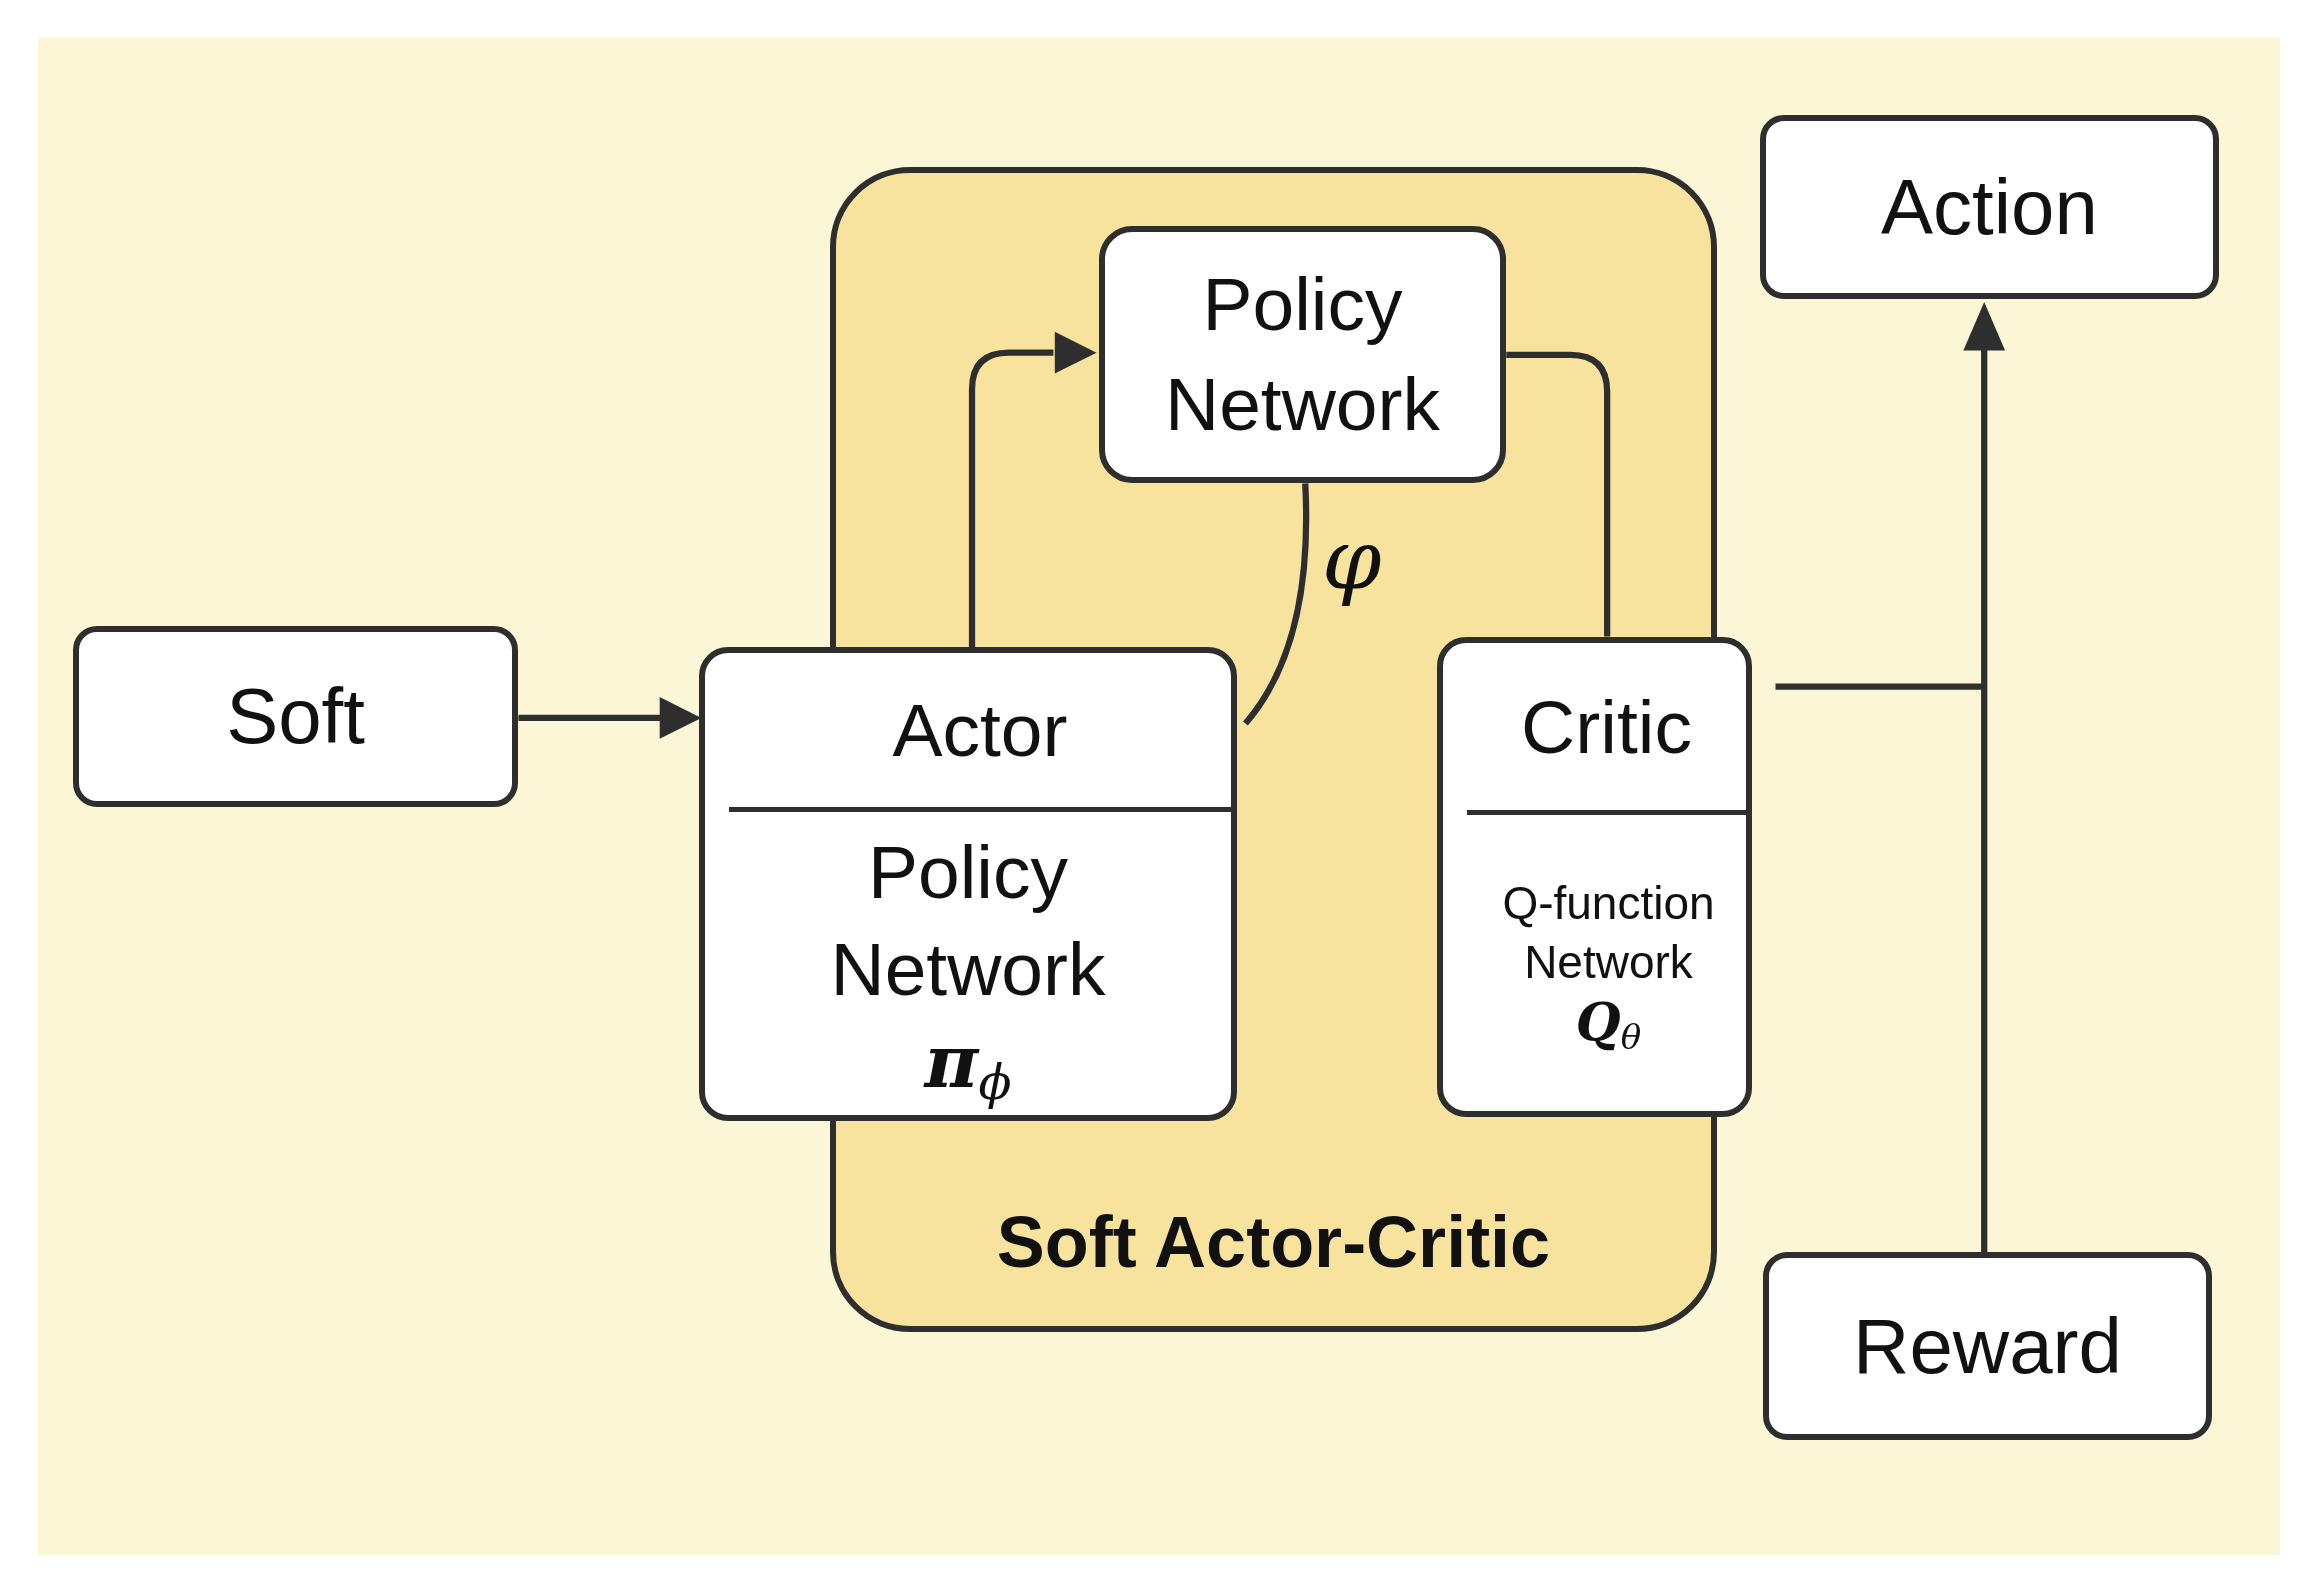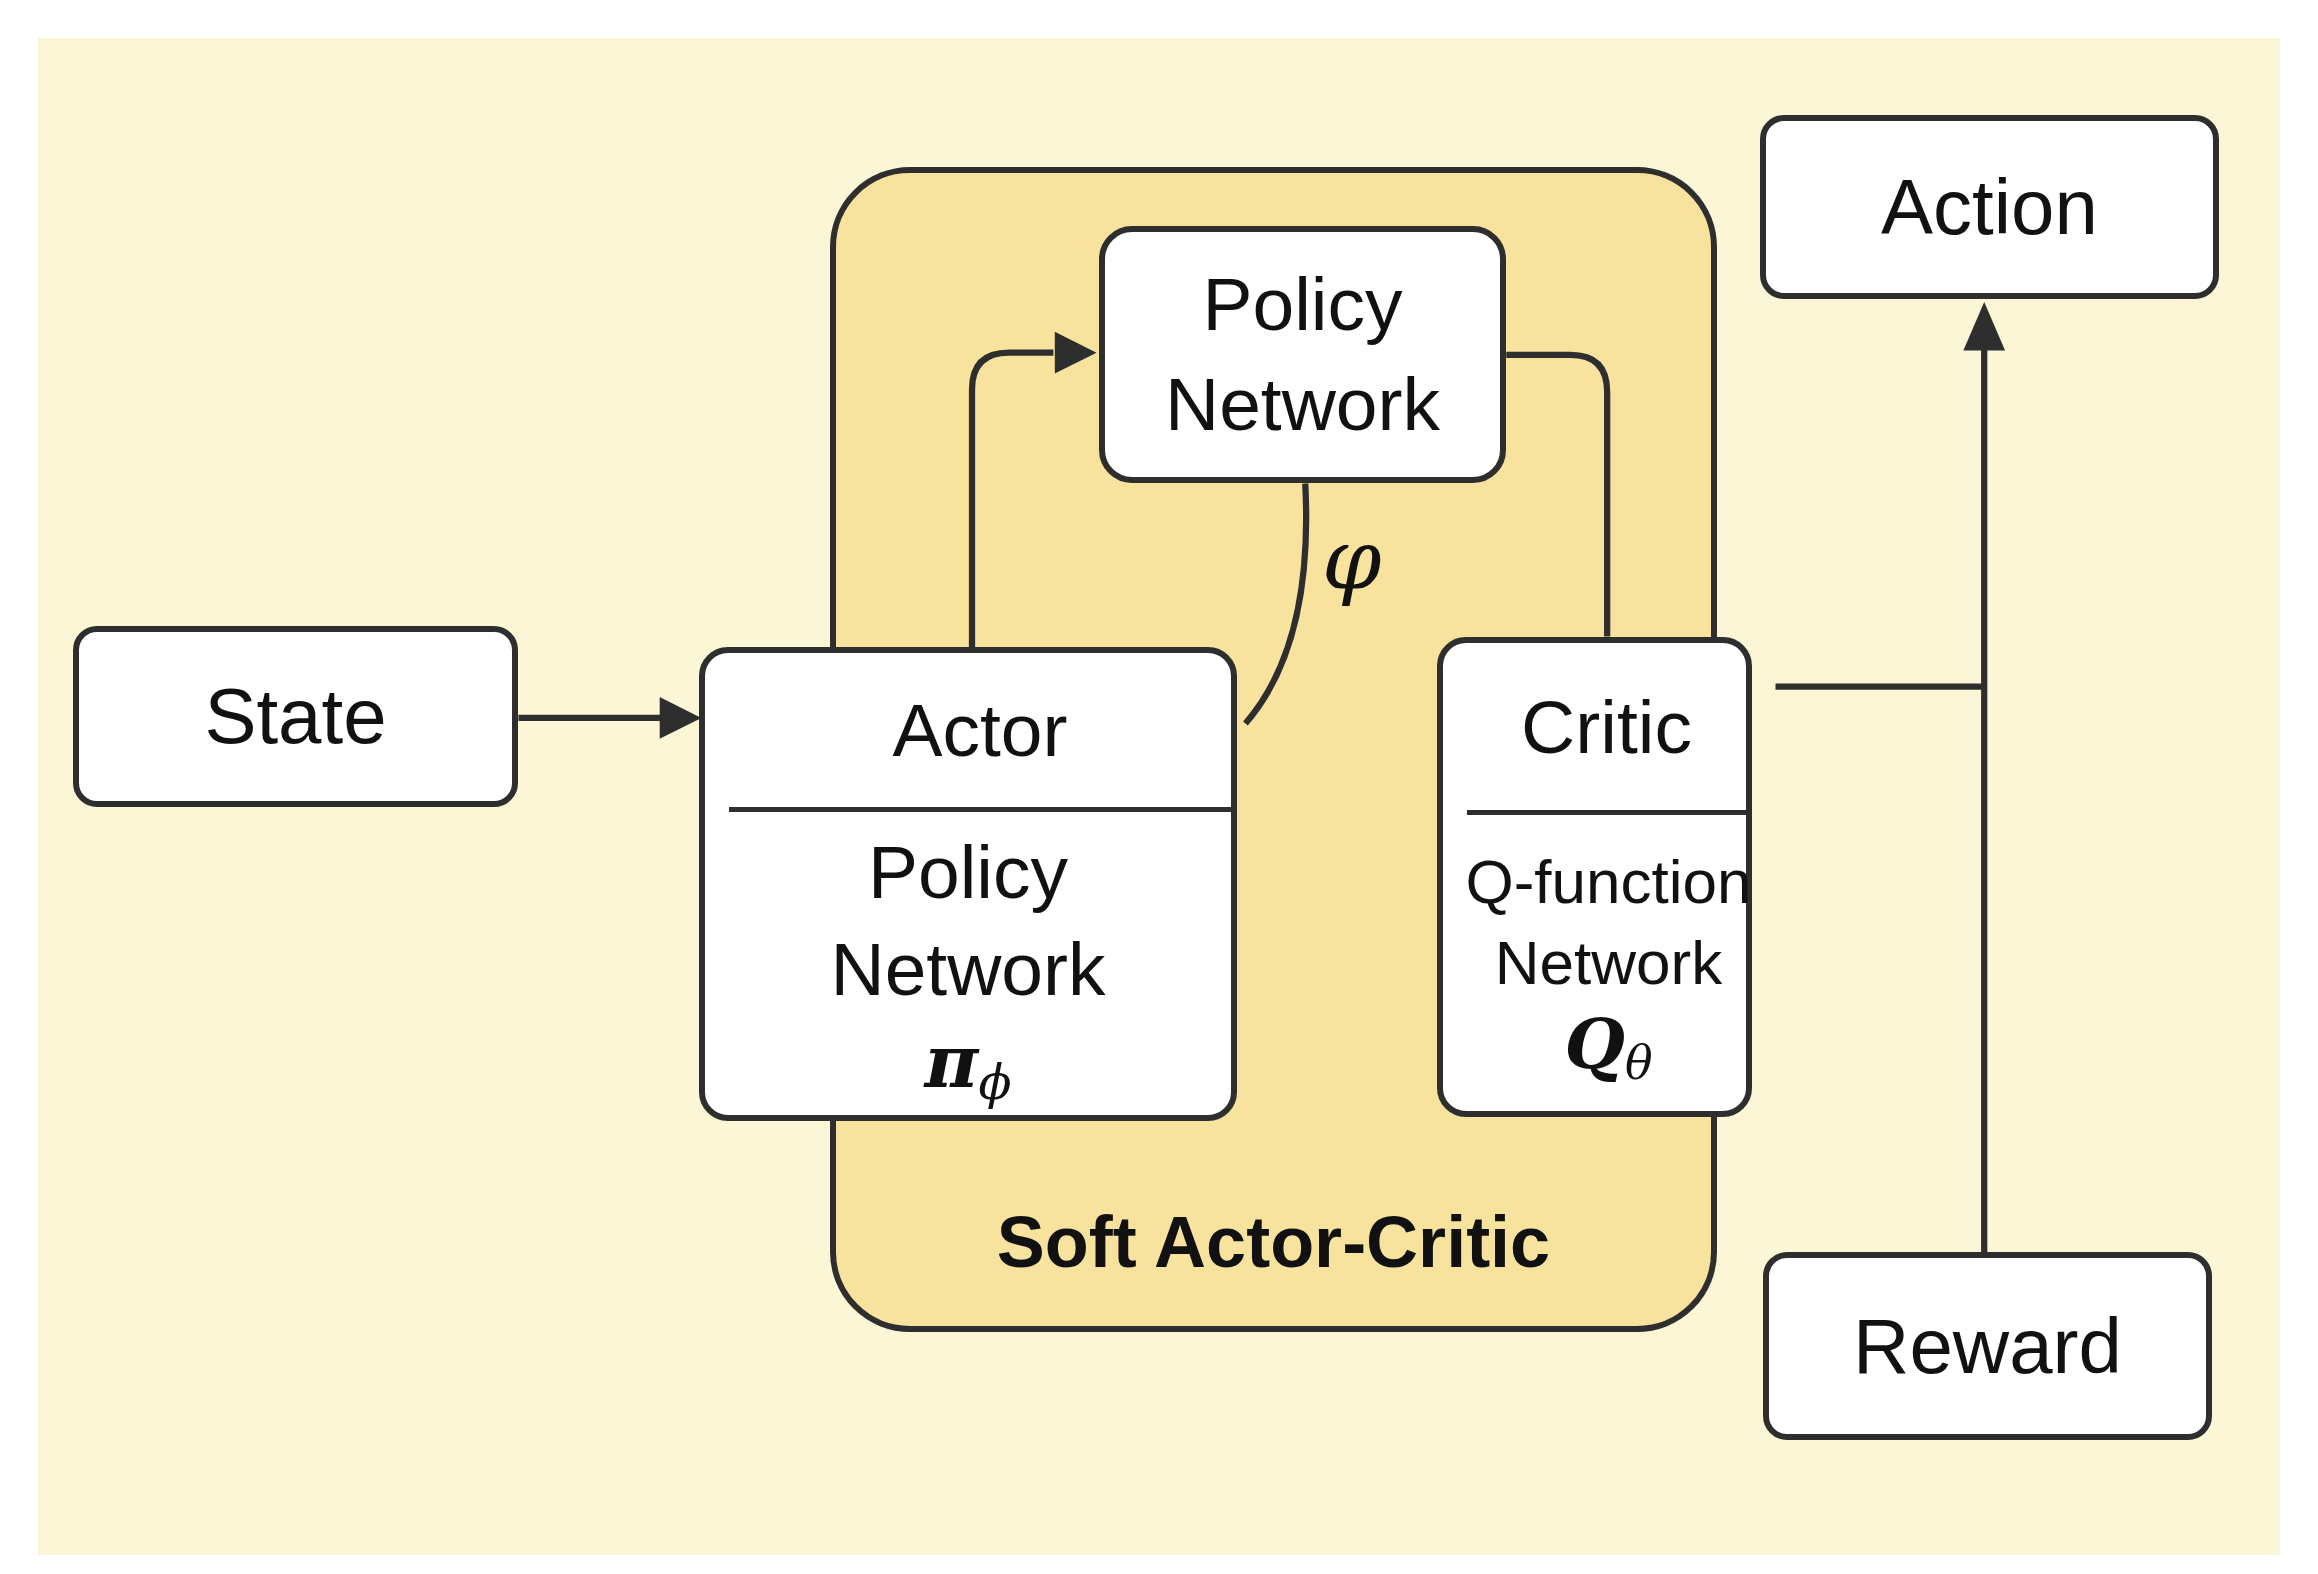--- a/index.html
+++ b/index.html
@@ -97,21 +97,21 @@
   }
   .box-body{
     flex:1;
     display:flex;flex-direction:column;
     align-items:center;justify-content:center;
     text-align:center;
   }
   .actor-box .box-header{height:154px;}
   .actor-box .box-body{font-size:75px;line-height:1.3;}
   .critic-box .box-header{height:167px;}
-  .critic-box .box-body{font-size:62px;line-height:1.3;white-space:nowrap;padding-left:28px;}
+  .critic-box .box-body{font-size:46px;line-height:1.3;white-space:nowrap;padding-left:28px;}
   .math{
     font-family:"DejaVu Serif", serif;
     font-style:italic;
     font-weight:bold;
     font-size:0.98em;
     line-height:1.15;
   }
   .math sub{
     font-size:0.66em;
     font-weight:normal;
@@ -142,21 +142,21 @@
     <path class="edge" d="M1876 695 C1882 810 1870 948 1790 1040"></path>
     <text class="edge-label" x="1900" y="845">φ</text>
 
     <path class="edge" d="M2552 987 H2852"></path>
 
     <path class="edge" d="M2852 1800 V500"></path>
     <polygon class="arrowhead" points="2852,434 2822,504 2882,504"></polygon>
   </svg>
 
   <div class="node pill" style="left:73px;top:626px;width:445px;height:181px;">
-    <span>State</span>
+    <span>Soft</span>
   </div>
 
   <div class="node pill" style="left:1760px;top:115px;width:459px;height:184px;">
     <span>Action</span>
   </div>
 
   <div class="node pill" style="left:1763px;top:1252px;width:449px;height:188px;">
     <span>Reward</span>
   </div>
 

